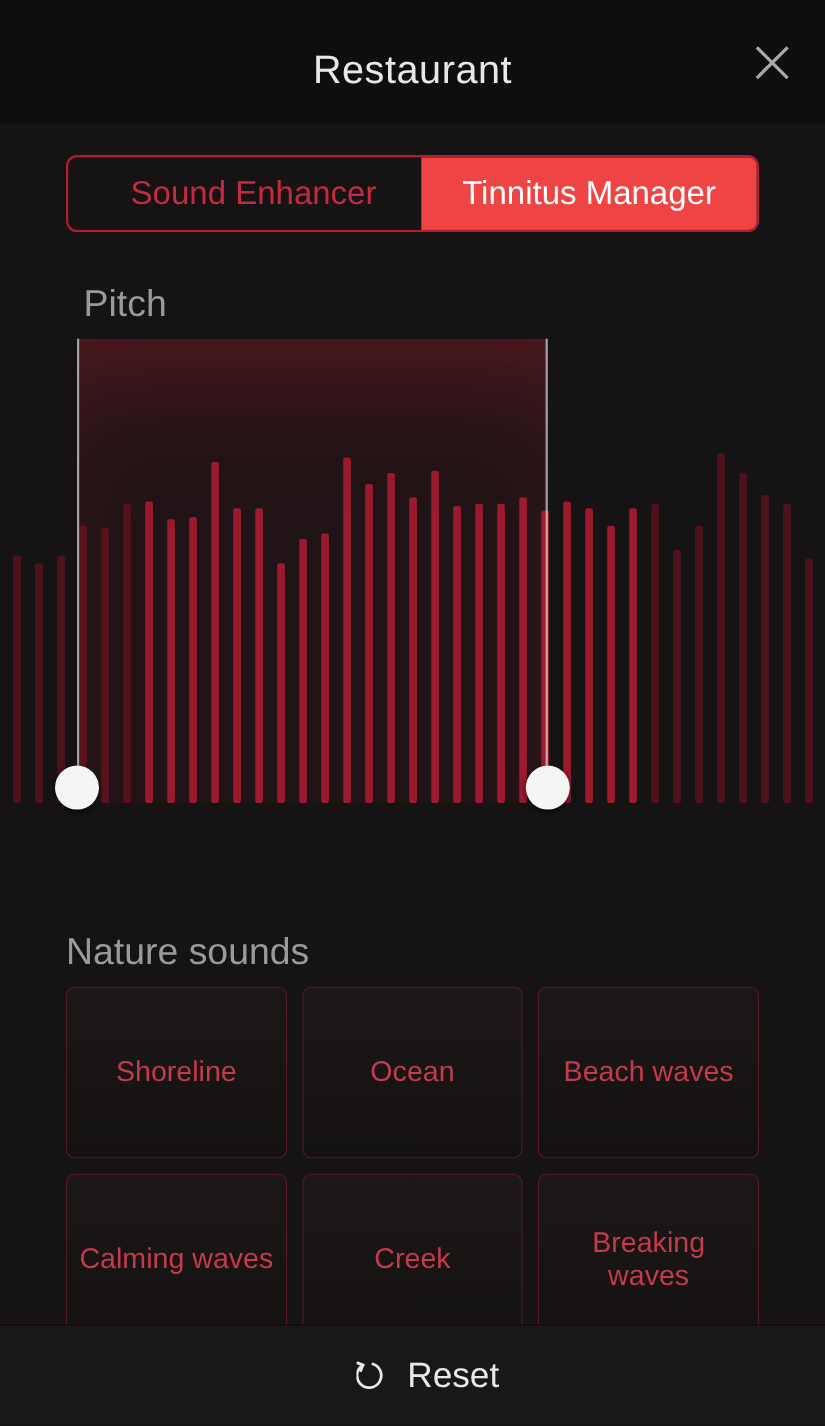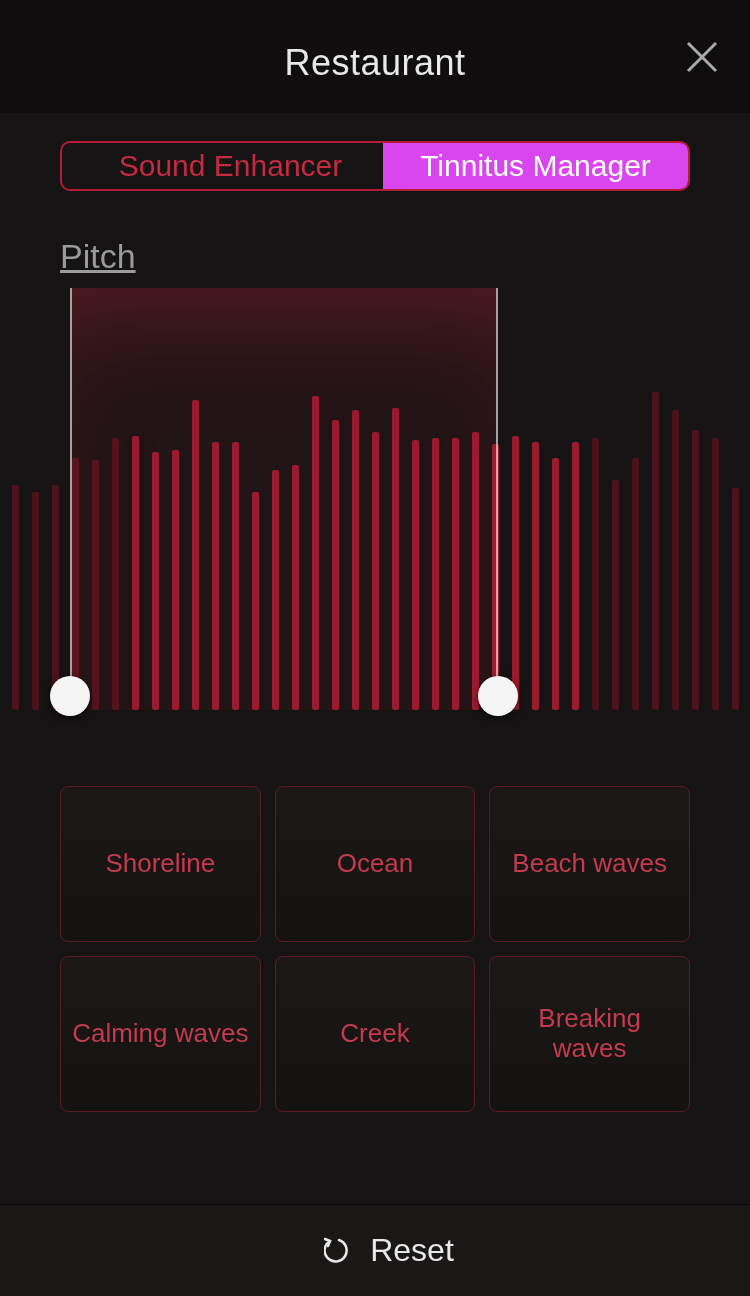--- a/index.html
+++ b/index.html
@@ -45,56 +45,56 @@
   .content {
     padding: 28px 60px 0 60px;
   }
 
   
   .seg-control {
     display: flex;
     border: 2px solid #b41c33;
     border-radius: 10px;
     overflow: hidden;
-    height: 50px;
+    height: 70px;
     position: relative;
     padding-left: 16px;
   }
   .seg-item {
     flex: 1;
     display: flex;
     align-items: center;
     justify-content: center;
     font-size: 30px;
     font-weight: 300;
     cursor: pointer;
     position: relative;
   }
   .seg-item.inactive { color: #c42a42; background: transparent; }
-  .seg-item.active   { color: #fff; background: #d946ef; }
+  .seg-item.active   { color: #fff; background: #ef4444; }
   .seg-arrow {
     position: absolute;
     left: 50%;
     bottom: -10px;
     width: 0; height: 0;
     border-left: 10px solid transparent;
     border-right: 10px solid transparent;
     border-top: 10px solid #c42a42;
     transform: translateX(-50%);
   }
 
   
   .section-label {
     font-size: 34px;
     font-weight: 300;
     color: #9a9a9a;
     margin-top: 46px;
     margin-bottom: 12px;
   }
-  .section-label.pitch { margin-left: 0; text-decoration: underline; }
+  .section-label.pitch { margin-left: 16px; }
 
   
   .pitch-wrap {
     position: relative;
     margin-left: -60px;
     margin-right: -60px;
     height: 432px;
   }
   .bars {
     position: absolute;
@@ -259,20 +259,21 @@
       <div class="bar dim" style="height: 222px;"></div>
     </div>
   <div class="range-window"></div>
   <div class="handles">
     <div class="handle left"></div>
     <div class="handle right"></div>
   </div>
 </div>
 
 <div class="content nature-section">
+  <div class="section-label">Nature sounds</div>
   <div class="nature-grid" id="nature-grid">
       <div class="nature-card">
         <span>Shoreline</span>
       </div>
       <div class="nature-card">
         <span>Ocean</span>
       </div>
       <div class="nature-card">
         <span>Beach waves</span>
       </div>

